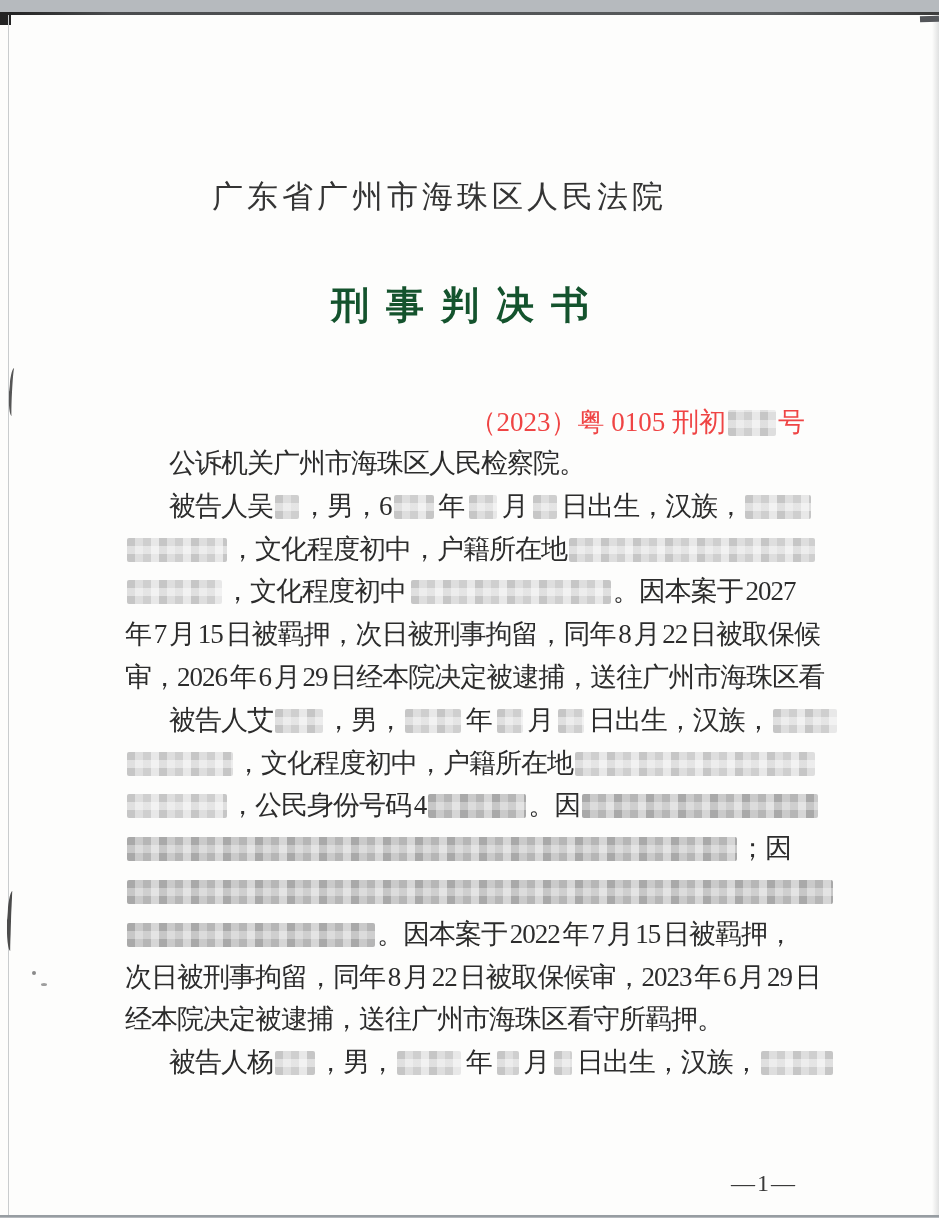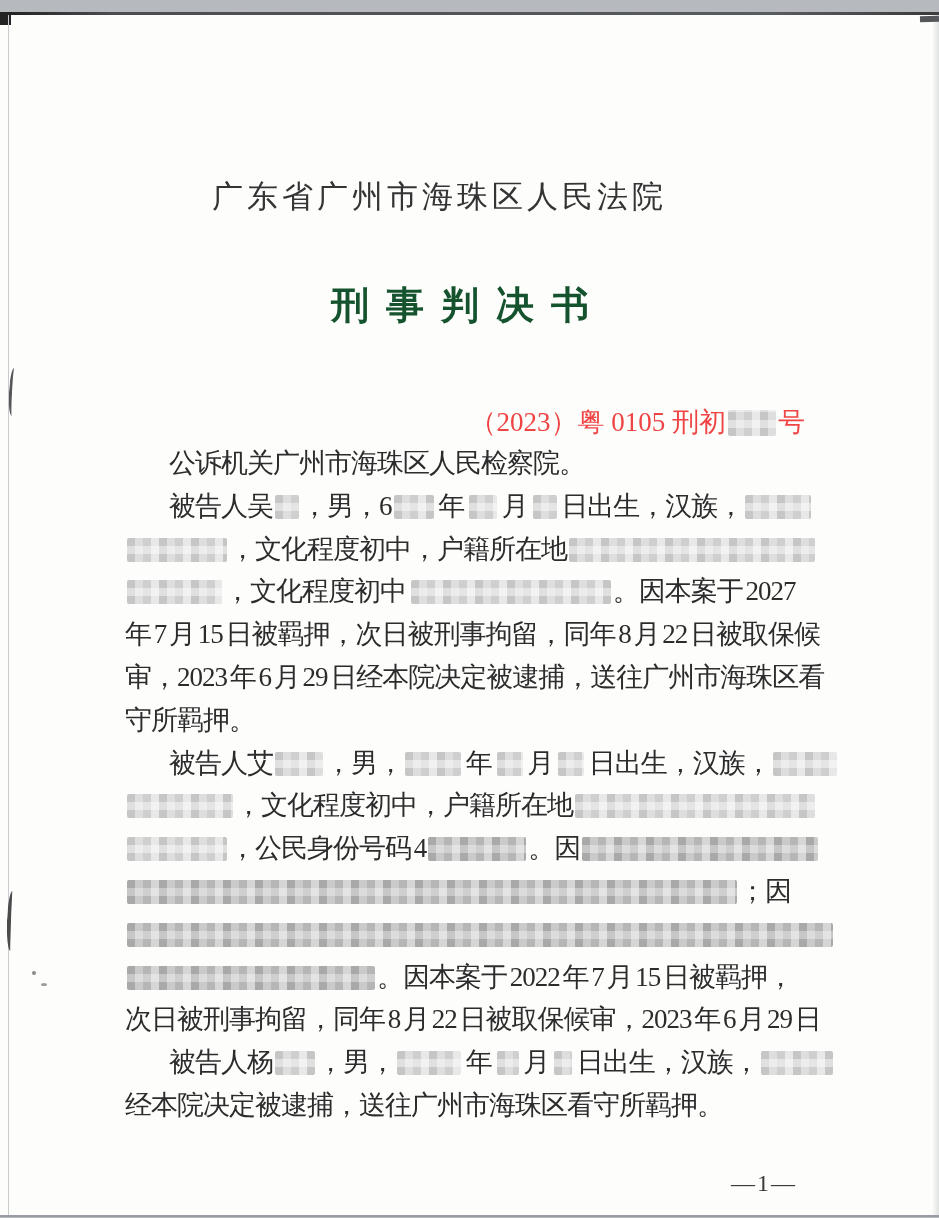--- a/index.html
+++ b/index.html
@@ -83,27 +83,26 @@
   <div class="court-name">广东省广州市海珠区人民法院</div>
   <div class="doc-title">刑事判决书</div>
   <div class="case-number"><span>（2023）粤 0105 刑初</span><span class="redact case-redact" style="width: 48px;"></span><span>号</span></div>
 
   <div class="doc-body" id="doc-body">
       <div class="bline ind"><span>公诉机关广州市海珠区人民检察院。</span></div>
       <div class="bline ind"><span>被告人吴</span><span class="redact" style="width: 24px;"></span><span>，男，6</span><span class="redact" style="width: 40px;"></span><span> 年 </span><span class="redact" style="width: 28px;"></span><span> 月 </span><span class="redact" style="width: 24px;"></span><span> 日出生，汉族，</span><span class="redact" style="width: 66px;"></span></div>
       <div class="bline"><span class="redact" style="width: 100px;"></span><span>，文化程度初中，户籍所在地</span><span class="redact" style="width: 246px;"></span></div>
       <div class="bline"><span class="redact" style="width: 95px;"></span><span>，文化程度初中 </span><span class="redact" style="width: 200px;"></span><span>。因本案于 2027</span></div>
       <div class="bline"><span>年 7 月 15 日被羁押，次日被刑事拘留，同年 8 月 22 日被取保候</span></div>
-      <div class="bline"><span>审，2023 年 6 月 29 日经本院决定被逮捕，送往广州市海珠区看</span></div>
-      <div class="bline"><span>守所羁押。</span></div>
+      <div class="bline"><span>审，2026 年 6 月 29 日经本院决定被逮捕，送往广州市海珠区看</span></div>
       <div class="bline ind"><span>被告人艾</span><span class="redact" style="width: 48px;"></span><span>，男，</span><span class="redact" style="width: 56px;"></span><span> 年 </span><span class="redact" style="width: 26px;"></span><span> 月 </span><span class="redact" style="width: 26px;"></span><span> 日出生，汉族，</span><span class="redact" style="width: 64px;"></span></div>
       <div class="bline"><span class="redact" style="width: 106px;"></span><span>，文化程度初中，户籍所在地</span><span class="redact" style="width: 240px;"></span></div>
       <div class="bline"><span class="redact" style="width: 100px;"></span><span>，公民身份号码 4</span><span class="redact dark" style="width: 98px;"></span><span>。因</span><span class="redact dark" style="width: 236px;"></span></div>
       <div class="bline"><span class="redact dark" style="width: 610px;"></span><span>；因</span></div>
       <div class="bline"><span class="redact dark" style="width: 706px;"></span></div>
       <div class="bline"><span class="redact dark" style="width: 248px;"></span><span>。因本案于 2022 年 7 月 15 日被羁押，</span></div>
       <div class="bline"><span>次日被刑事拘留，同年 8 月 22 日被取保候审，2023 年 6 月 29 日</span></div>
+      <div class="bline"><span>经本院决定被逮捕，送往广州市海珠区看守所羁押。</span></div>
       <div class="bline ind"><span>被告人杨</span><span class="redact" style="width: 40px;"></span><span>，男，</span><span class="redact" style="width: 64px;"></span><span> 年 </span><span class="redact" style="width: 22px;"></span><span> 月 </span><span class="redact" style="width: 18px;"></span><span> 日出生，汉族，</span><span class="redact" style="width: 72px;"></span></div>
-      <div class="bline"><span>经本院决定被逮捕，送往广州市海珠区看守所羁押。</span></div>
     </div>
 
   <div class="page-number">—1—</div>
 </div>
 
 </body></html>

